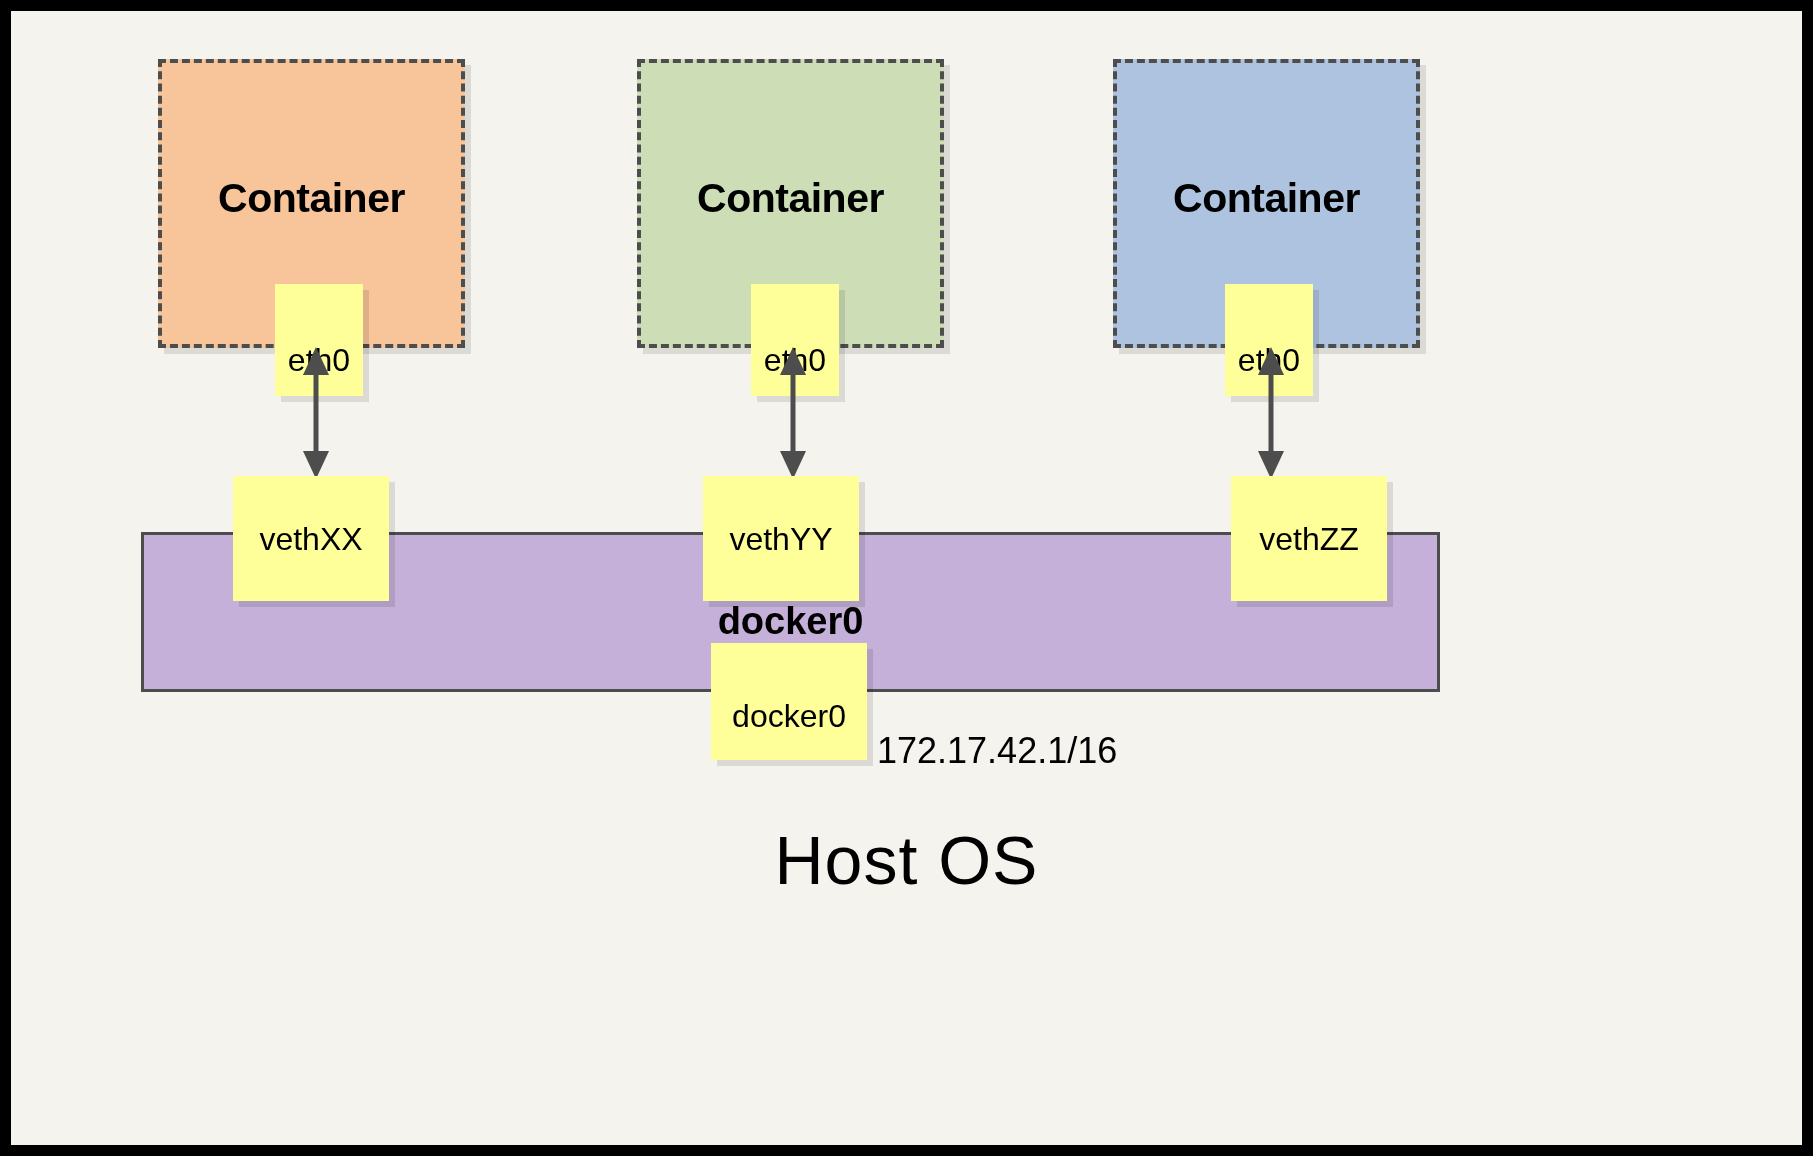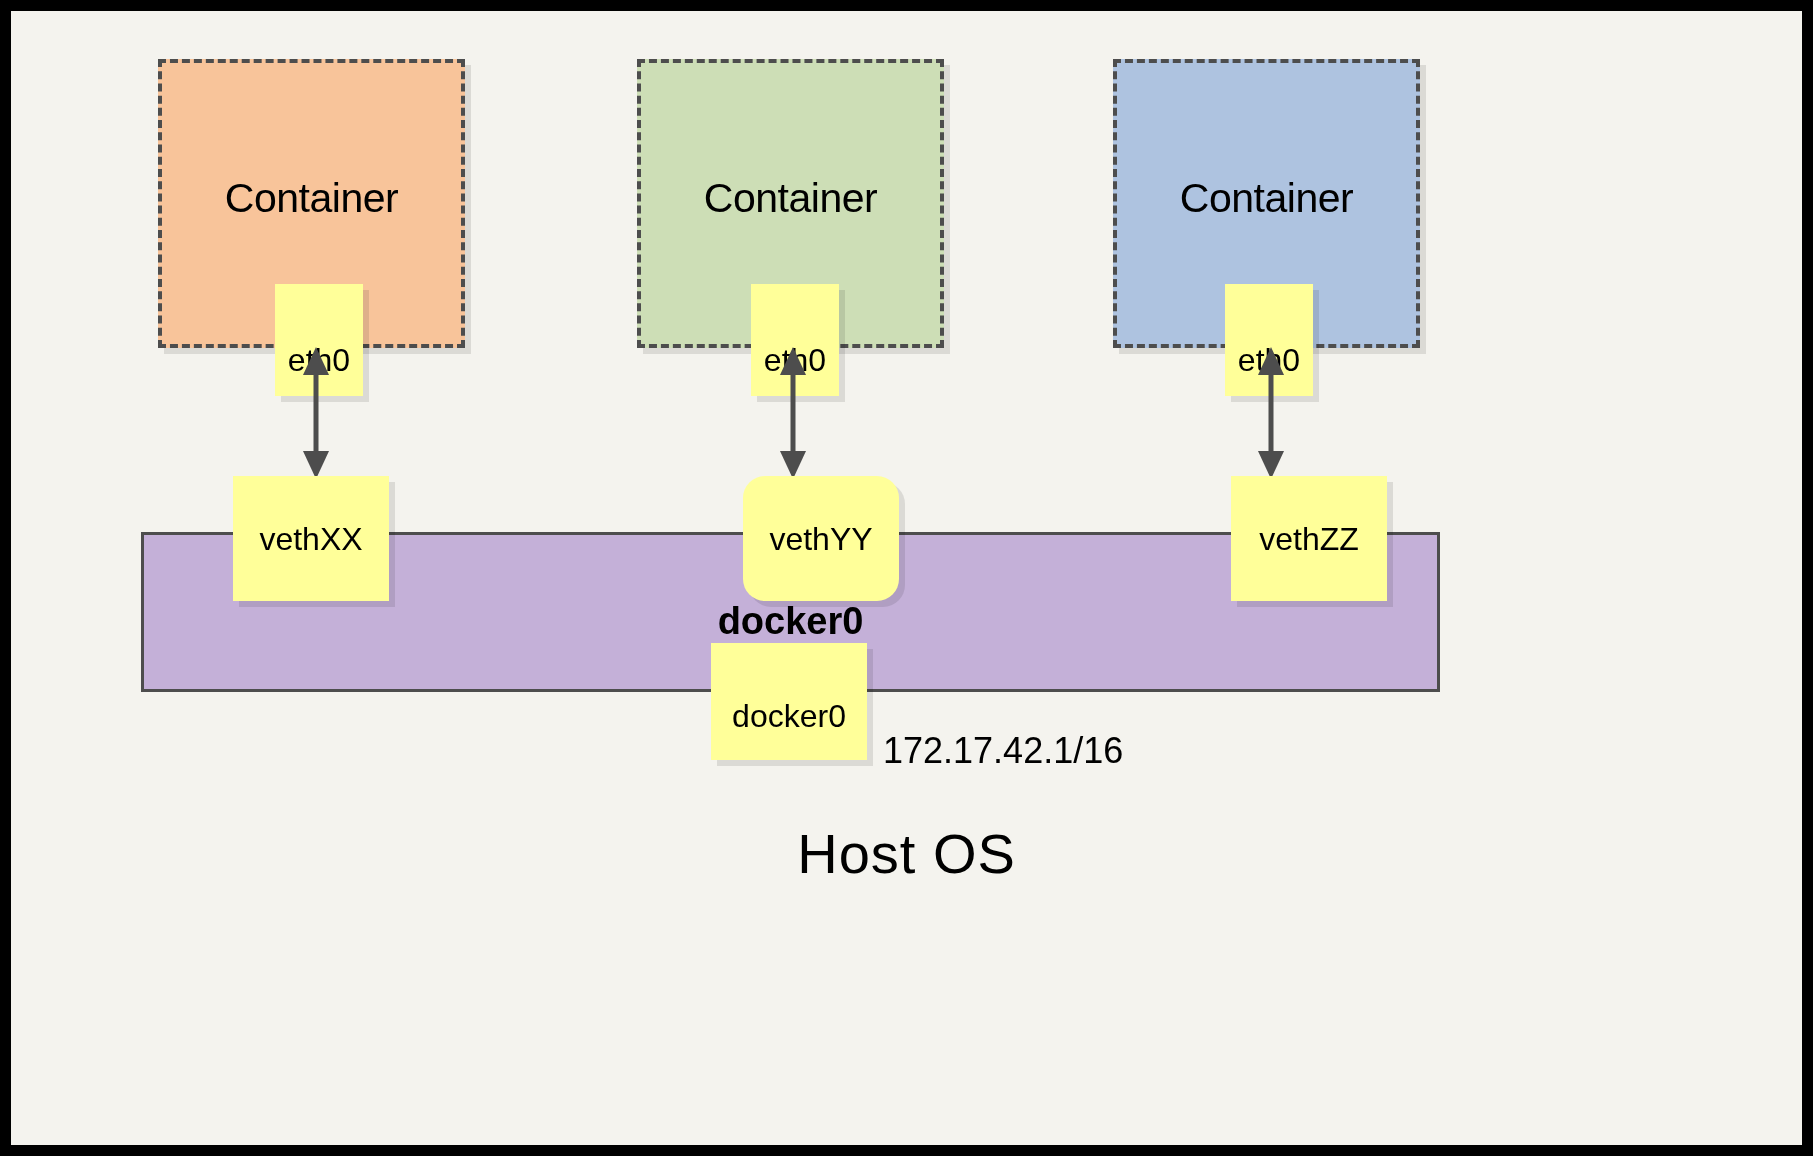--- a/index.html
+++ b/index.html
@@ -42,21 +42,21 @@
   .container-box.c2 { left: 626px;  background: #cddeb6; }
   .container-box.c3 { left: 1102px; background: #aec3e0; }
 
   .container-title {
     position: absolute;
     left: 0;
     right: 0;
     top: 112px;
     text-align: center;
     font-size: 41px;
-    font-weight: normal;
+    font-weight: bold;
     color: #000000;
     letter-spacing: -0.5px;
   }
 
   
   .note {
     position: absolute;
     background: #ffff99;
     box-shadow: 6px 6px 0 rgba(0,0,0,0.10);
     display: flex;
@@ -115,51 +115,50 @@
   }
 
   
   .veth-note {
     position: absolute;
     width: 156px;
     height: 125px;
     top: 465px;
   }
   .veth-note.v1 { left: 222px; }
-  .veth-note.v2 { left: 732px; border-radius: 22px; }
+  .veth-note.v2 { left: 692px; }
   .veth-note.v3 { left: 1220px; }
 
   
   #docker0-note {
     position: absolute;
     left: 700px;
     top: 632px;
     width: 156px;
     height: 117px;
   }
   #docker0-note .note-label { padding-top: 28px; }
 
   #ip-label {
     position: absolute;
     left: 866px;
     top: 719px;
     font-size: 36px;
     color: #000000;
     white-space: nowrap;
-    margin-left: 6px;
   }
 
   
   #host-os {
     position: absolute;
     left: 0;
     right: 0;
     top: 810px;
     text-align: center;
-    font-size: 56px;
+    font-size: 68px;
     color: #000000;
     letter-spacing: 1px;
   }
 </style>
 </head>
 <body>
 
 <div id="canvas">
   <div id="page">
 

